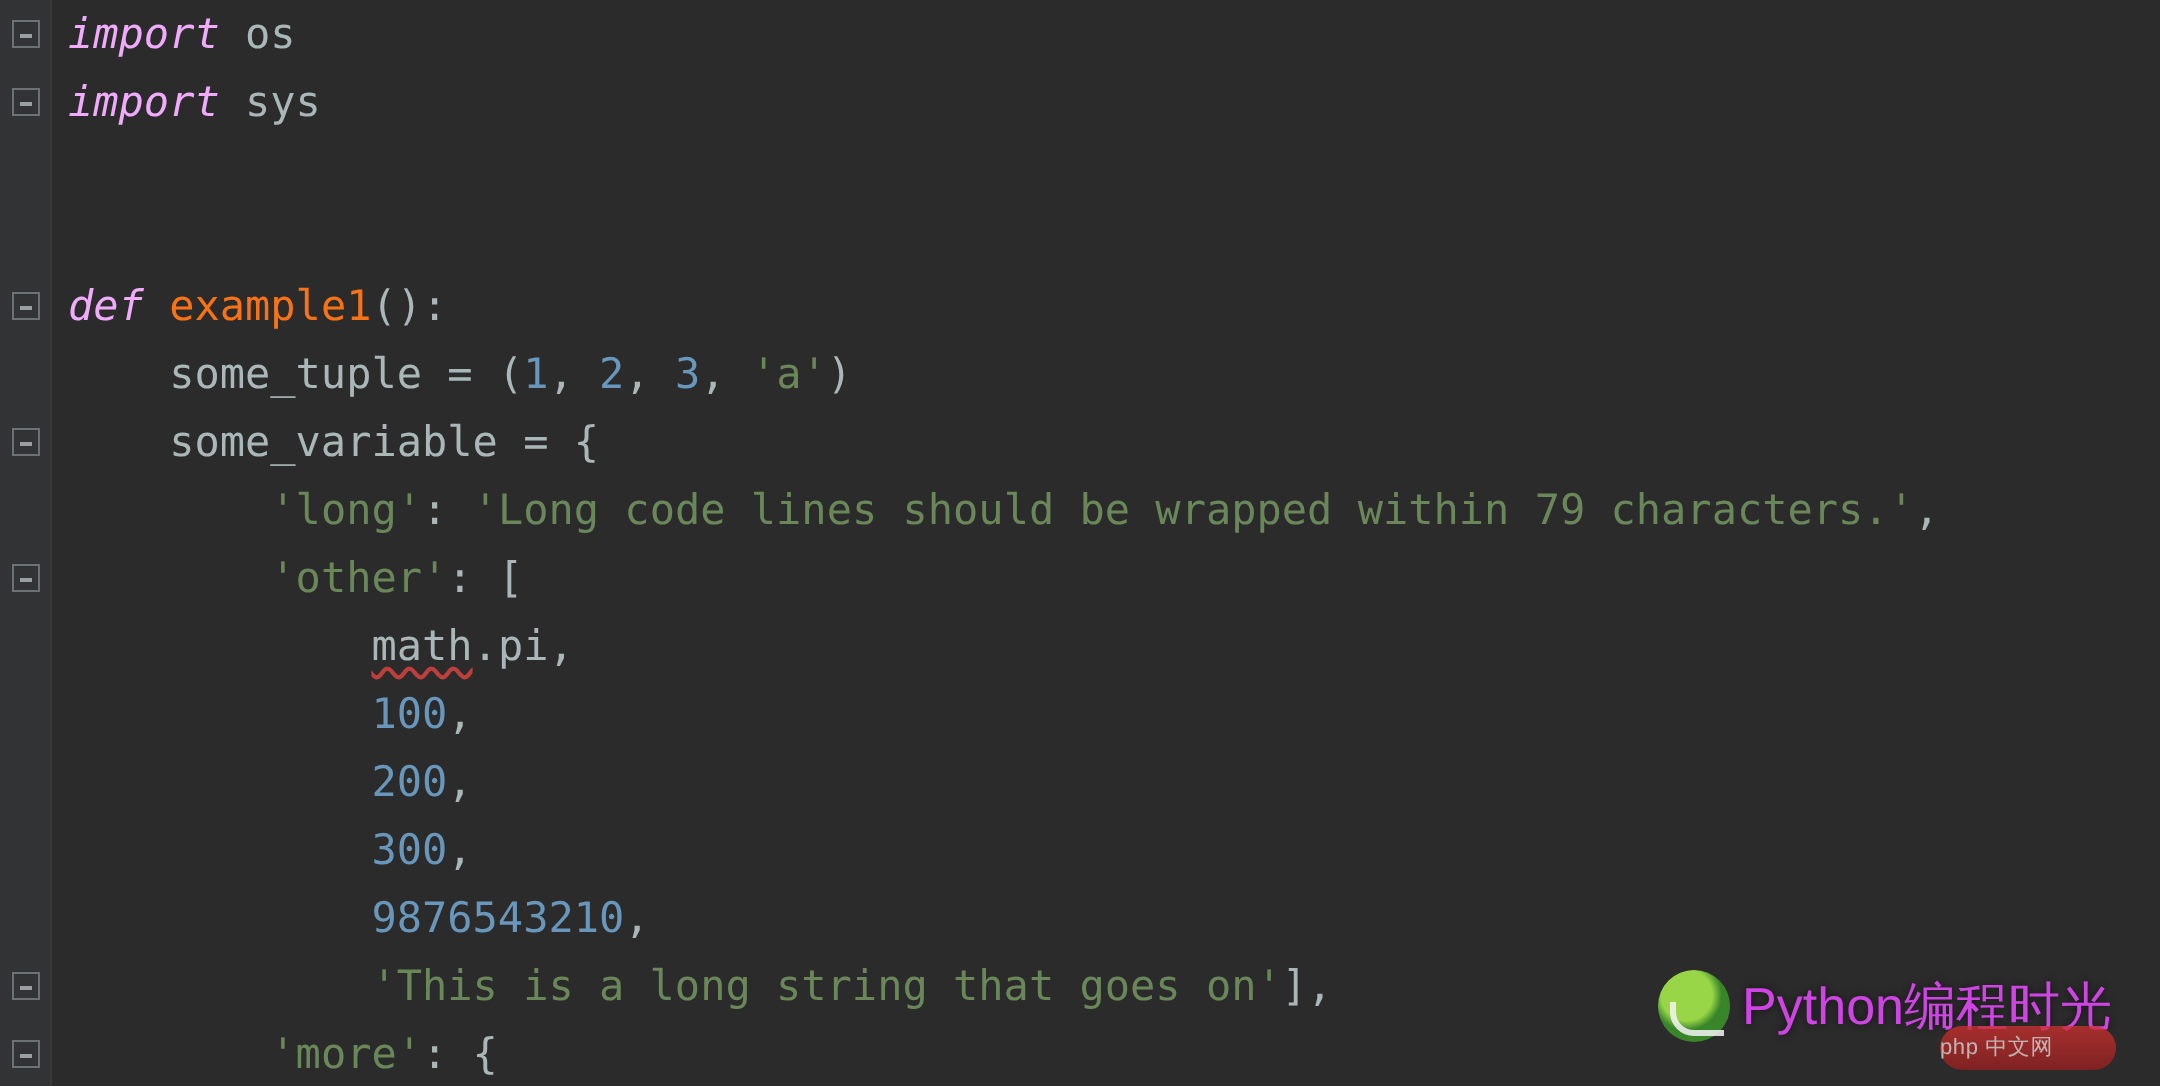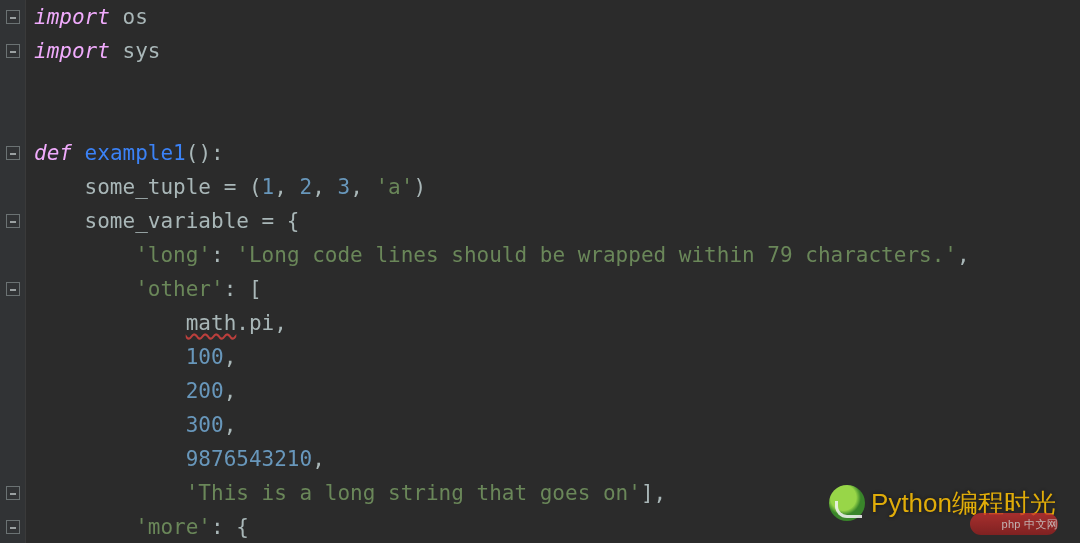--- a/index.html
+++ b/index.html
@@ -26,50 +26,50 @@
   .fold::before{left:3px; right:3px; top:6px; height:2px;}
   .fold.open::after{display:none;}
   .code{
     position:absolute; left:26px; top:0; right:0; bottom:0;
     padding:0 8px;
     white-space:pre;
   }
   .line{ display:block; height:34px; border-radius:8px;}
   .kw{ color:#f0abfc; font-style:italic; }
   .ident{ color:#a9b7b8;text-align:center; }
-  .fn{ color:#3b82f6; }
+  .fn{ color:#f97316; }
   .num{ color:#6897bb; }
   .str{ color:#6a8759; }
   .punct{ color:#a9b7b8; }
   .err{ text-decoration:underline wavy #bc3f3c; text-underline-offset:3px; }
   .watermark{
     position:absolute; right:24px; bottom:22px;
     display:flex; align-items:center; gap:6px;
-    color:#eab308; font-family:Arial,Helvetica,sans-serif;
+    color:#d946ef; font-family:Arial,Helvetica,sans-serif;
     font-size:26px; font-style:normal;
     opacity:0.95;
     text-shadow:0 0 4px rgba(0,0,0,0.6);
     pointer-events:none;
   }
   .wm-icon{
     width:36px;height:36px;border-radius:50%;
     background:radial-gradient(circle at 40% 35%, #9ee04a 0 40%, #3a8a2a 55% 100%);
     position:relative;
   }
   .wm-icon::after{
     content:''; position:absolute; left:6px; top:16px; width:24px; height:14px;
     border-left:3px solid rgba(255,255,255,0.85);
     border-bottom:3px solid rgba(255,255,255,0.85);
     border-radius:0 0 0 12px;
   }
   .badge{
     position:absolute; right:22px; bottom:8px;
     width:88px; height:22px; border-radius:11px;
     background:linear-gradient(#d1312f,#9b1f1f);
-    display:flex; align-items:center; justify-content:flex-end;
+    display:flex; align-items:center; justify-content:flex-start;
     font-family:Arial,Helvetica,sans-serif; font-size:11px; color:#fff;
     opacity:0.75; pointer-events:none; letter-spacing:0.3px;
   }
   .badge span{opacity:0.85;}
 </style>
 </head>
 <body>
 
 <div class="gutter">
     <div class="fold open" style="top: 10px;"></div>

